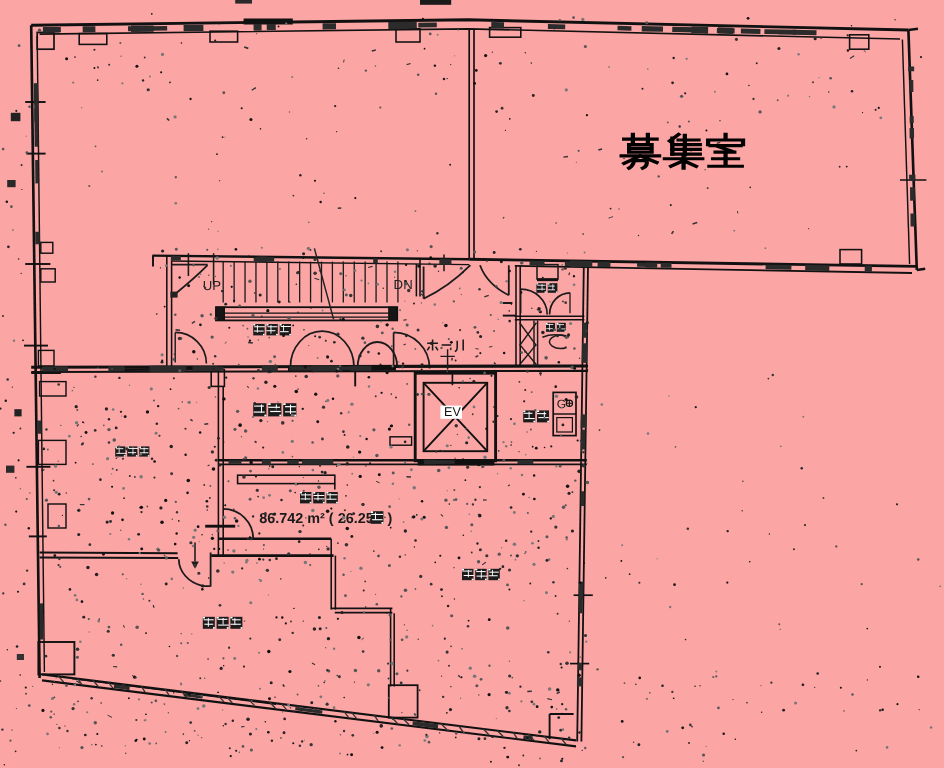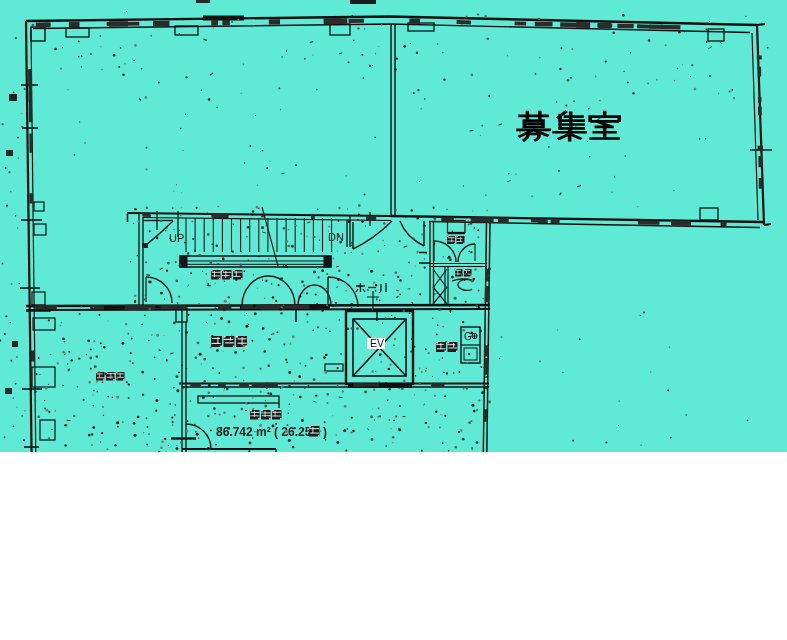--- a/index.html
+++ b/index.html
@@ -1,14 +1,14 @@
 <!DOCTYPE html>
 <html><head><meta charset="utf-8"><style>
 html,body{margin:0;padding:0;background:#ffffff;}
-#plan{position:relative;width:787px;height:452px;background:#5eead4;font-family:"Liberation Sans",sans-serif;}
+#plan{position:relative;width:787px;height:640px;background:#fca5a5;font-family:"Liberation Sans",sans-serif;}
 </style></head><body>
 <div id="plan">
 <svg width="787" height="640" viewBox="0 0 787 640">
 
 <rect x="33" y="28" width="358" height="185" fill="none" stroke="none"></rect>
 
 <rect x="396" y="28" width="358" height="190" fill="none" stroke="none"></rect>
 
 <rect x="143" y="218" width="204" height="88" fill="none" stroke="none"></rect>
 

